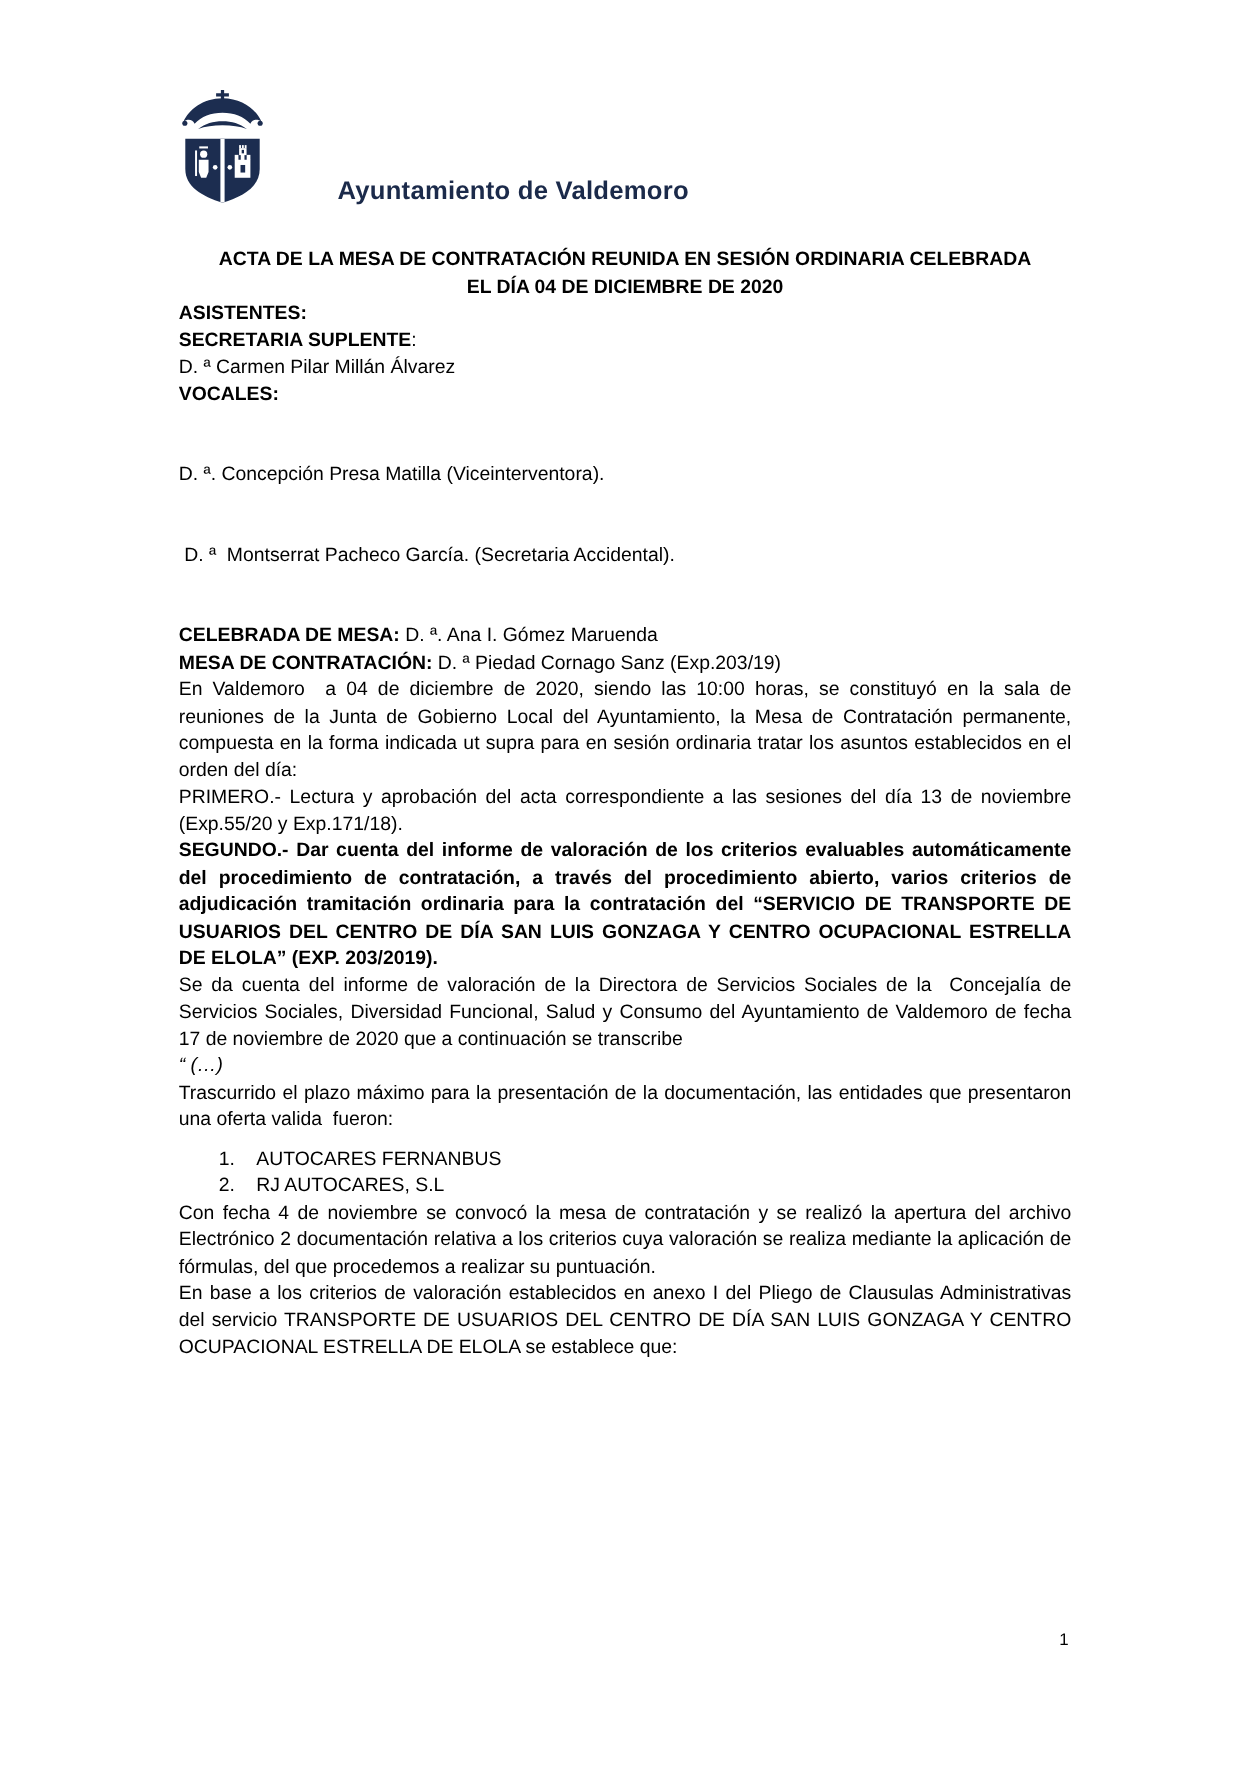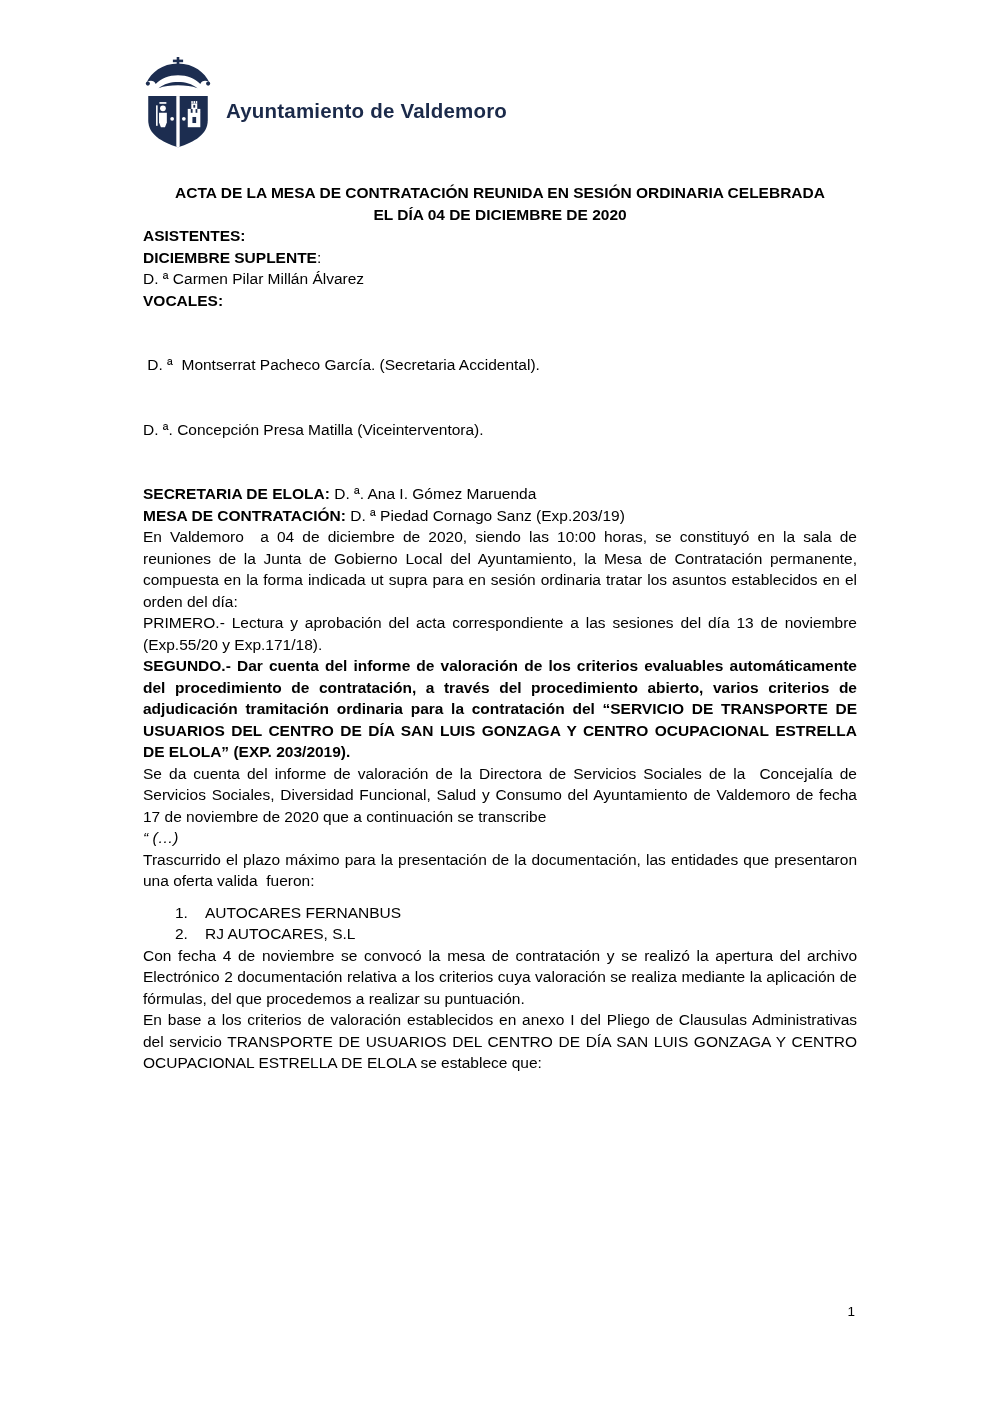--- a/index.html
+++ b/index.html
@@ -5,21 +5,21 @@
   html,body { margin:0; padding:0; background:#ffffff; }
   .page {
     position:relative;
     width:1000px; height:1413px;
     background:#ffffff;
     font-family:"Liberation Sans", sans-serif;
     color:#000000;
     overflow:hidden;
   }
   
-  .brand { display:flex; align-items:flex-start; padding-top:57px; margin-left:145px; height:93px; }
+  .brand { display:flex; align-items:flex-end; padding-top:72px; margin-left:145px; height:93px;gap:44px; }
   .brand svg { width:66px; height:93px; flex:none; display:block; }
   .brand-name { margin:42px 0 0 15px; font-size:20.5px; font-weight:600; color:#1b2a4a; letter-spacing:0.2px; white-space:nowrap; }
   
   .content { width:714px; margin:0 143px; font-size:15.5px; line-height:21.5px; text-align:justify; }
   .content p, .content div.para { margin:0; white-space:pre-wrap; }
   .b { font-weight:bold; }
   .doc-title { margin-top:32px; text-align:center; font-weight:bold; white-space:normal; }
   .it { font-style:italic; }
   
   .mt-asist   { margin-top:20px; font-weight:bold; }
@@ -94,32 +94,32 @@
 
   <main class="content">
 
     <div class="doc-title">
       <div>ACTA DE LA MESA DE CONTRATACIÓN REUNIDA EN SESIÓN ORDINARIA CELEBRADA</div>
       <div>EL DÍA 04 DE DICIEMBRE DE 2020</div>
     </div>
 
     <p class="mt-asist">ASISTENTES:</p>
 
-    <p class="mt-presid"><span class="b">DICIEMBRE SUPLENTE</span><span>:</span></p>
+    <p class="mt-presid"><span class="b">SECRETARIA SUPLENTE</span><span>:</span></p>
 
     <p class="mt-carmen">D. ª Carmen Pilar Millán Álvarez</p>
 
     <p class="mt-vocalh">VOCALES:</p>
 
     <div class="mt-vocals para">
+      <div class="para">D. ª. Concepción Presa Matilla (Viceinterventora).</div>
       <div class="para"> D. ª  Montserrat Pacheco García. (Secretaria Accidental).</div>
-      <div class="para">D. ª. Concepción Presa Matilla (Viceinterventora).</div>
     </div>
 
-    <p class="mt-secret"><span class="b">SECRETARIA DE ELOLA:</span><span> D. ª. Ana I. Gómez Maruenda</span></p>
+    <p class="mt-secret"><span class="b">CELEBRADA DE MESA:</span><span> D. ª. Ana I. Gómez Maruenda</span></p>
 
     <p class="mt-apoyo"><span class="b">MESA DE CONTRATACIÓN:</span><span> D. ª Piedad Cornago Sanz (Exp.203/19)</span></p>
 
     <p class="mt-intro">En Valdemoro  a 04 de diciembre de 2020, siendo las 10:00 horas, se constituyó en la sala de reuniones de la Junta de Gobierno Local del Ayuntamiento, la Mesa de Contratación permanente, compuesta en la forma indicada ut supra para en sesión ordinaria tratar los asuntos establecidos en el orden del día:</p>
 
     <p class="mt-prim">PRIMERO.- Lectura y aprobación del acta correspondiente a las sesiones del día 13 de noviembre (Exp.55/20 y Exp.171/18).</p>
 
 
     <p class="mt-seg">SEGUNDO.- Dar cuenta del informe de valoración de los criterios evaluables automáticamente del procedimiento de contratación, a través del procedimiento abierto, varios criterios de adjudicación tramitación ordinaria para la contratación del “SERVICIO DE TRANSPORTE DE USUARIOS DEL CENTRO DE DÍA SAN LUIS GONZAGA Y CENTRO OCUPACIONAL ESTRELLA DE ELOLA” (EXP. 203/2019).</p>
 

